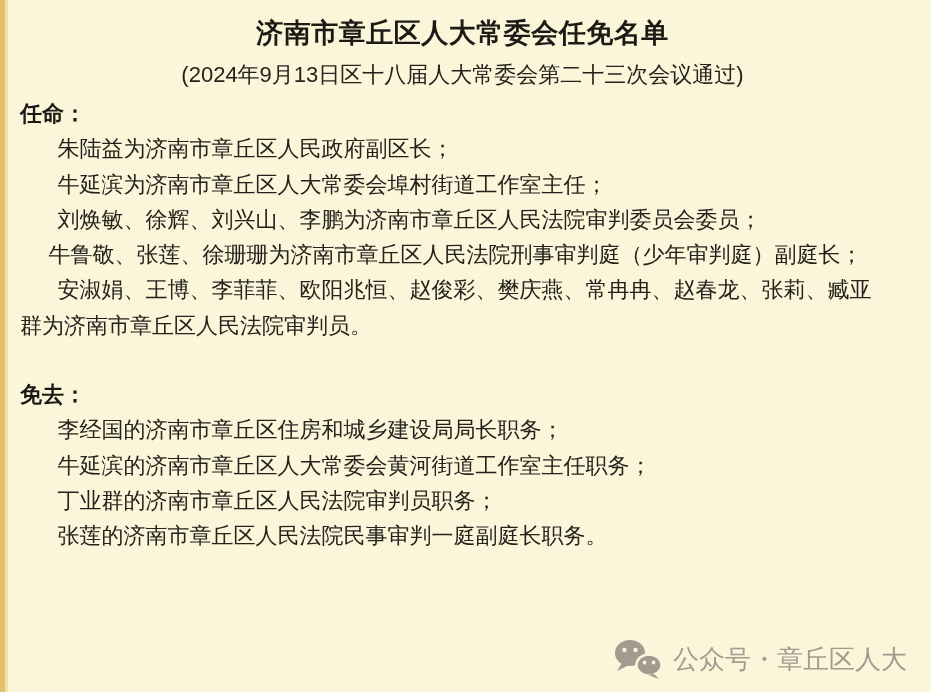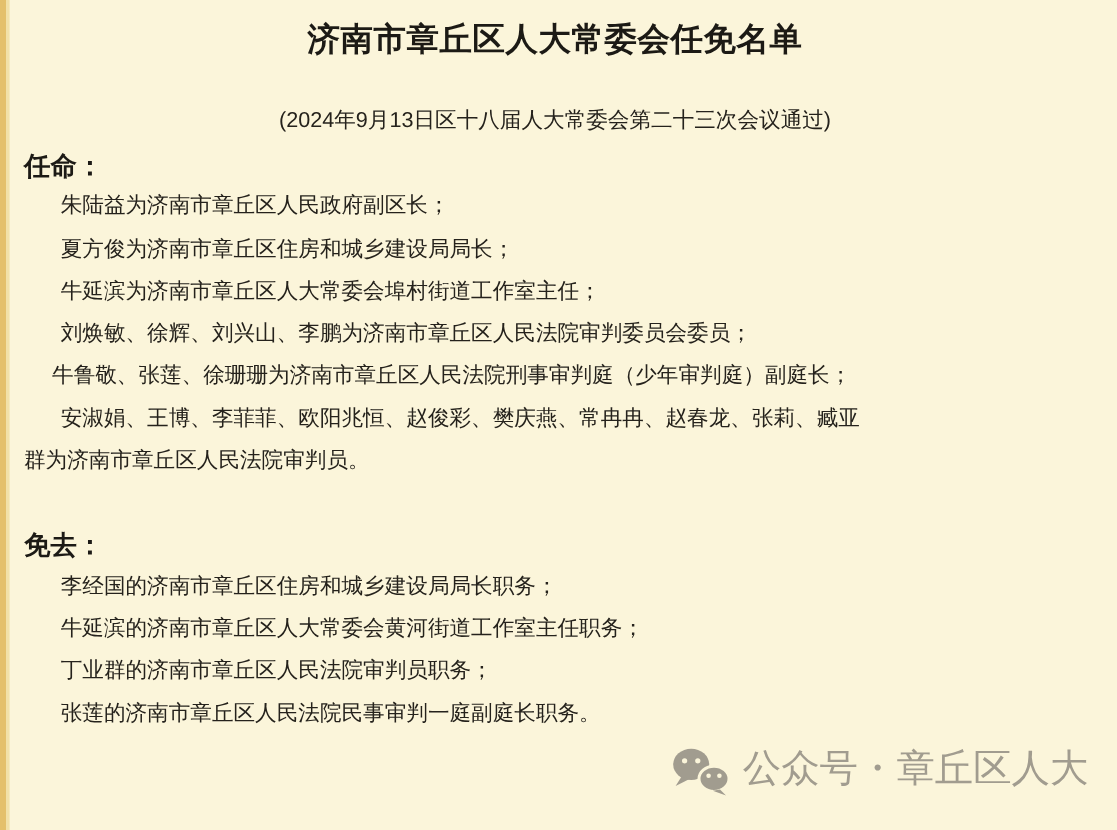--- a/index.html
+++ b/index.html
@@ -26,69 +26,65 @@
   .doc-title {
     margin: 0;
     font-size: 27px;
     line-height: 42px;
     font-weight: bold;
     text-align: center;
     color: var(--heading, #1c1a15);
     letter-spacing: 0.5px;
   }
   .doc-subtitle {
-    font-size: 18px;
+    font-size: 22px;
     line-height: 42px;
     text-align: center;
-    margin-top: 25px;
   }
   .section + .section { margin-top: 34px; }
   .section-label {
     font-size: 22px;
     line-height: 35.3px;
     font-weight: bold;
     color: var(--heading, #1c1a15);
   }
   .doc-line {
-    font-size: 18px;
+    font-size: 22px;
     line-height: 35.3px;
     white-space: nowrap;
-    font-family: Liberation Mono, monospace;
   }
   .indent-body  { text-indent: 1.7em; }
   .indent-tight { text-indent: 1.3em; }
   .indent-none  { text-indent: 0; }
   .watermark {
     position: absolute;
     right: 24px;
-    bottom: 28px;
+    bottom: 12px;
     display: flex;
     align-items: center;
     gap: 10px;
     color: var(--watermark, #a19c8f);
-    font-size: 32px;
+    font-size: 26px;
     line-height: 30px;
     white-space: nowrap;
-    font-family: Liberation Mono, monospace;
   }
   .wechat-icon { display: block; }
 </style>
 </head>
 <body style="--bg: #fbf5da; --stripe: #e4c06c; --stripe-light: #f2e1a9; --text: #25221c; --heading: #1c1a15; --watermark: #a19c8f;">
 
 <div class="left-stripe"></div>
 
 <div class="content">
   <h1 class="doc-title">济南市章丘区人大常委会任免名单</h1>
   <div class="doc-subtitle">(2024年9月13日区十八届人大常委会第二十三次会议通过)</div>
   <div id="sections">
       <div class="section">
         <div class="section-label">任命：</div>
         <div class="doc-line indent-body">朱陆益为济南市章丘区人民政府副区长；</div>
-        <div class="doc-line indent-body">夏方俊为济南市章丘区住房和城乡建设局局长；</div>
         <div class="doc-line indent-body">牛延滨为济南市章丘区人大常委会埠村街道工作室主任；</div>
         <div class="doc-line indent-body">刘焕敏、徐辉、刘兴山、李鹏为济南市章丘区人民法院审判委员会委员；</div>
         <div class="doc-line indent-tight">牛鲁敬、张莲、徐珊珊为济南市章丘区人民法院刑事审判庭（少年审判庭）副庭长；</div>
         <div class="doc-line indent-body">安淑娟、王博、李菲菲、欧阳兆恒、赵俊彩、樊庆燕、常冉冉、赵春龙、张莉、臧亚</div>
         <div class="doc-line indent-none">群为济南市章丘区人民法院审判员。</div>
       </div>
       <div class="section">
         <div class="section-label">免去：</div>
         <div class="doc-line indent-body">李经国的济南市章丘区住房和城乡建设局局长职务；</div>
         <div class="doc-line indent-body">牛延滨的济南市章丘区人大常委会黄河街道工作室主任职务；</div>

